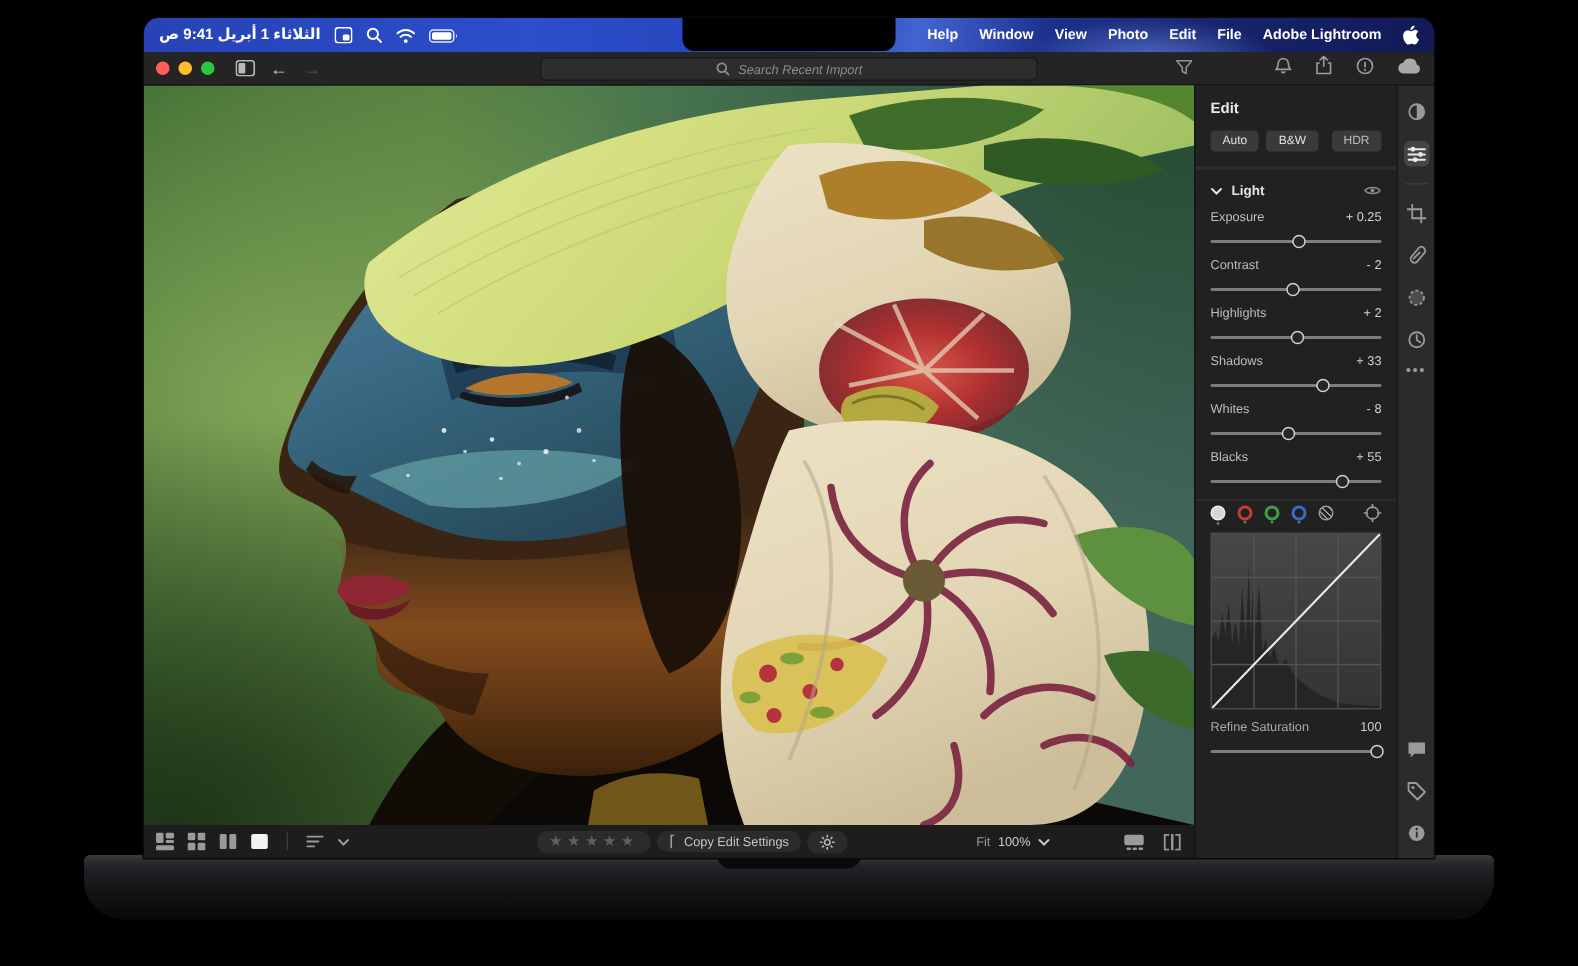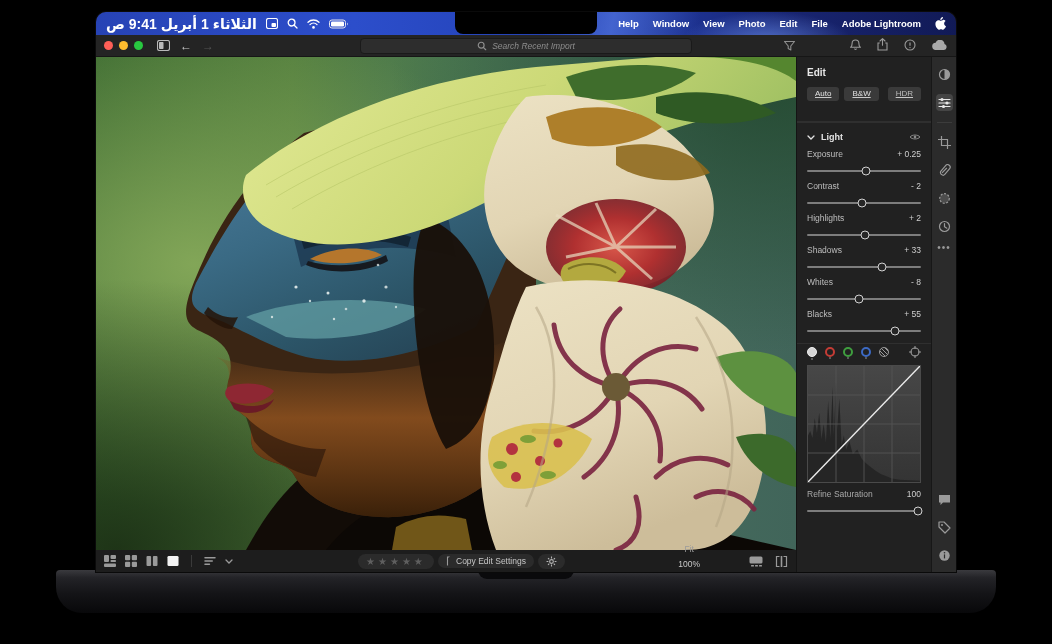--- a/index.html
+++ b/index.html
@@ -21,21 +21,21 @@
   .menubar { position:relative; height:23px; display:flex; align-items:center;
     padding:0 10px; color:#fff; font-size:9.5px;
     background:
       radial-gradient(120px 40px at 78% 120%, rgba(120,160,255,.55), transparent 70%),
       linear-gradient(100deg, rgba(255,255,255,0) 52%, rgba(110,150,255,.45) 60%, rgba(255,255,255,0) 70%),
       linear-gradient(90deg,#2743b5 0%,#2c4ecb 30%,#2240b4 55%,#18246f 82%,#111a56 100%);
   }
   .notch { position:absolute; left:50%; top:0; transform:translateX(-50%);
     width:142px; height:22px; background:#000; border-radius:0 0 8px 8px; }
   .mb-left { display:flex; align-items:center; gap:9px; }
-  .mb-datetime { font-size:14px; font-weight:bold; letter-spacing:.2px; }
+  .mb-datetime { font-size:10px; font-weight:bold; letter-spacing:.2px; }
   .mb-right { margin-left:auto; display:flex; align-items:center; gap:14px; font-weight:bold; }
   .mb-right .appname { font-weight:bold; }
   .mb-icon svg { display:block; }
 
   
   .lr-window { position:absolute; top:23px; left:0; right:0; bottom:0;
     display:flex; flex-direction:column; background:#1e1e1e; }
   .titlebar { height:22px; background:#242424; display:flex; align-items:center;
     padding:0 8px; gap:10px; border-bottom:1px solid #161616; position:relative; }
   .tl { width:9px; height:9px; border-radius:50%; }
@@ -61,29 +61,29 @@
     background:#1d1d1d; display:flex; align-items:center; font-size:8.5px; color:#b9b9b9; }
   .btoolbar .grp { position:absolute; display:flex; align-items:center; }
   .vm-group { left:8px; gap:9px; }
   .vm-ico { width:12px; height:12px; display:flex; align-items:center; justify-content:center; }
   .vdiv { width:1px; height:12px; background:#3a3a3a; margin:0 3px; }
   .pill { background:#2b2b2b; border-radius:9px; padding:2px 8px; display:flex; align-items:center; gap:4px; }
   .stars-grp { left:262px; gap:4px; }
   .stars { color:#5f5f5f; font-size:10px; letter-spacing:3px; }
   .copy-grp { left:352px; gap:4px; }
   .copy-pill { color:#c6c6c6; font-size:8.5px; }
-  .fit-grp { right:96px; gap:5px; color:#c9c9c9;flex-direction:column; }
+  .fit-grp { right:96px; gap:5px; color:#c9c9c9; }
   .fit-grp .dimlbl{ color:#9a9a9a; }
   .ricons-grp { right:8px; gap:12px; }
 
   
   .edit-panel { width:135px; min-width:135px; background:#212121; border-left:1px solid #141414;
     color:#c9c9c9; font-size:8.5px; padding:8px 10px 0 10px; overflow:hidden; }
   .ep-title { font-size:10px; font-weight:bold; color:#e8e8e8; margin:2px 0 9px; }
-  .btn-row { display:flex; gap:5px; margin-bottom:20px;text-decoration:underline; }
+  .btn-row { display:flex; gap:5px; margin-bottom:10px; }
   .ep-btn { background:#3a3a3a; border-radius:3px; padding:3px 8px; font-size:8px;
     color:#e0e0e0; line-height:1; }
   .ep-btn.hdr { margin-left:auto; color:#bdbdbd; }
   .divider { height:1px; background:#2f2f2f; margin:0 -10px; }
   .prof-row { display:flex; align-items:center; gap:5px; padding:9px 0; }
   .dimtext { color:#8b8b8b; }
   .whitetext { color:#dedede; }
   .chev { display:inline-block; }
   .right-ico { margin-left:auto; display:flex; align-items:center; gap:5px; }
   .sec-head { display:flex; align-items:center; gap:6px; padding:9px 0 7px; color:#e3e3e3; font-weight:bold; font-size:9px; }

